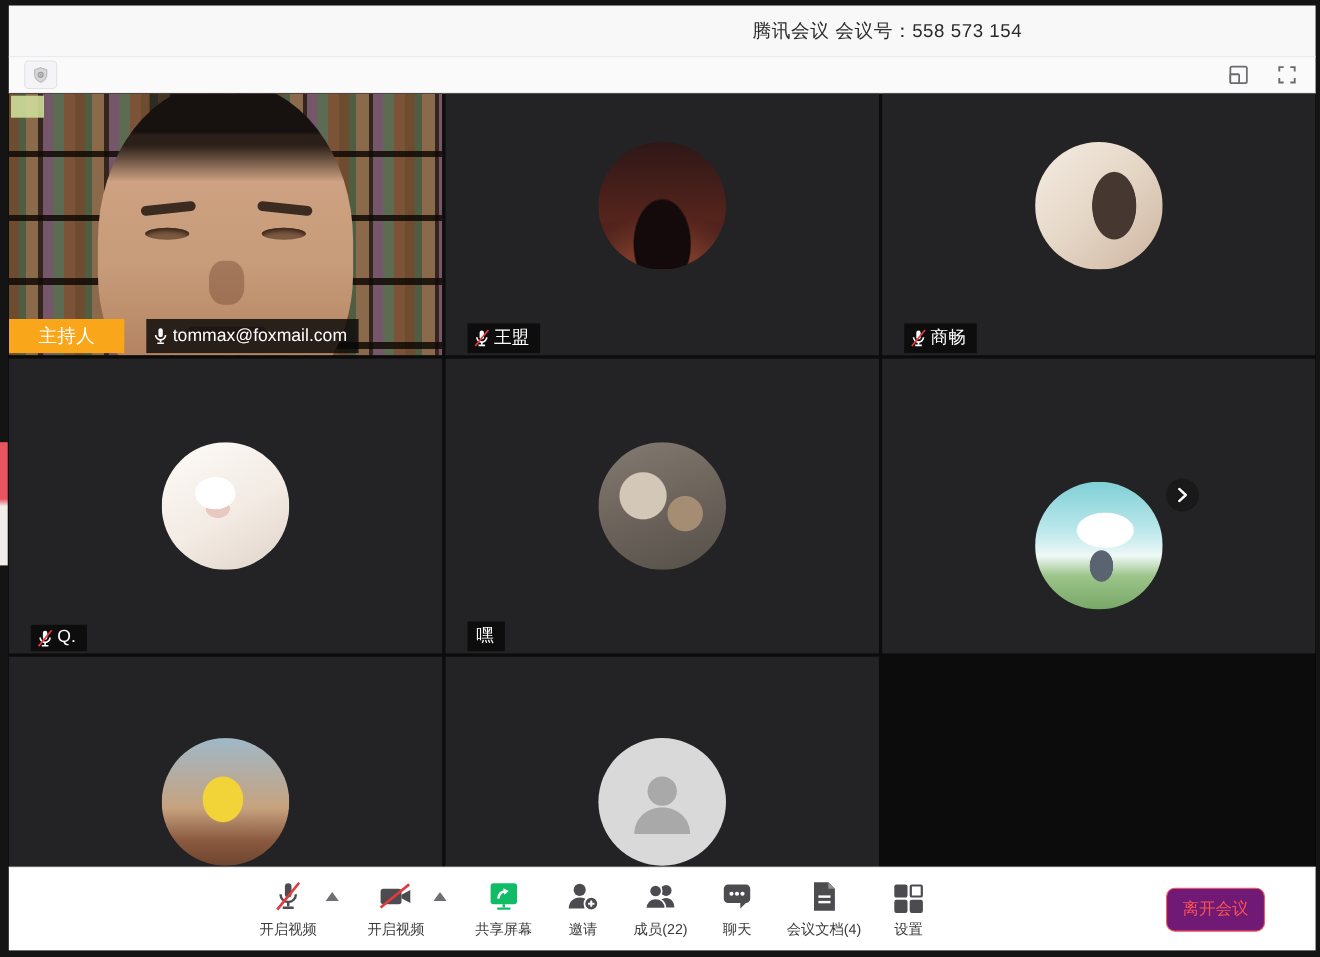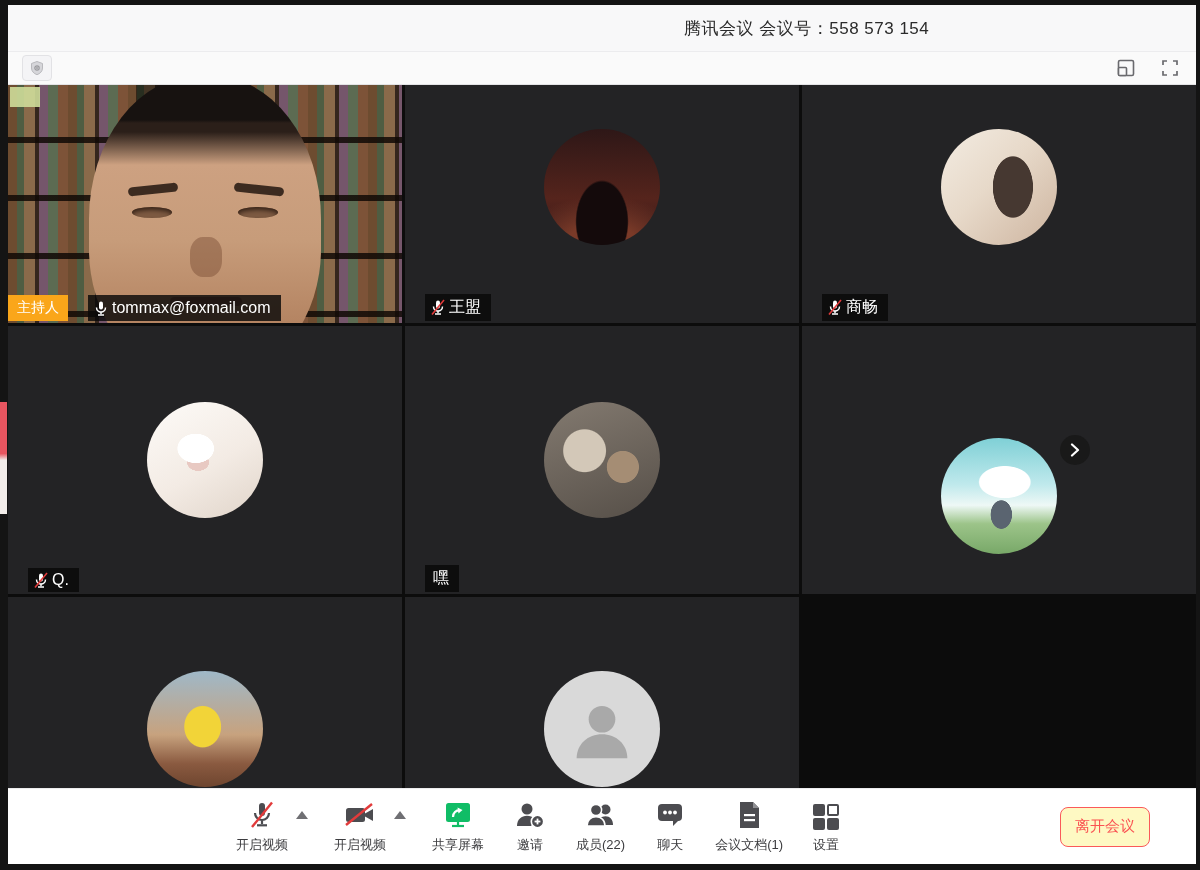--- a/index.html
+++ b/index.html
@@ -85,21 +85,21 @@
   .brow.l { left:120px; top:100px; transform:rotate(-6deg); }
   .brow.r { left:226px; top:100px; transform:rotate(6deg); }
   .eye { position:absolute; width:40px; height:11px; border-radius:50%; background:#7d5a42; box-shadow:inset 0 3px 4px #3a261a; }
   .eye.l { left:124px; top:122px; }
   .eye.r { left:230px; top:122px; }
   .nose { position:absolute; left:182px; top:152px; width:32px; height:40px; border-radius:40%; background:rgba(120,75,50,.45); }
   .mouth { position:absolute; left:162px; top:212px; width:72px; height:9px; border-radius:5px; background:#8a5546; }
 
   
   .labelbar { position:absolute; left:0; bottom:2px; display:flex; align-items:stretch; }
-  .badge { background:#faa61a; color:#fff; font-size:14px; padding:4px 9px; display:flex; align-items:center; }
+  .badge { background:#faa61a; color:#fff; font-size:17px; padding:4px 27px; display:flex; align-items:center; }
   .namechip { background:rgba(8,8,8,.82); color:#fff; font-size:16px;
     padding:3px 10px 3px 5px; display:flex; align-items:center; gap:3px; white-space:nowrap;margin-left:20px; }
   .namechip.noicon { padding-left:8px; }
 
   
   .chevron { position:absolute; right:106px; top:350px; width:30px; height:30px; border-radius:50%;
     background:rgba(24,24,24,.88); display:flex; align-items:center; justify-content:center; cursor:pointer; }
 
   
   .controls { height:76px; background:#fff; border-top:1px solid #ececee; flex:0 0 auto;
@@ -107,21 +107,21 @@
   .ctrl { display:flex; flex-direction:column; align-items:center; cursor:pointer; position:relative; }
   .ctrl .ic { height:30px; display:flex; align-items:flex-end; justify-content:center; }
   .ctrl .lbl { font-size:13px; color:#3c3c3f; margin-top:6px; white-space:nowrap; }
   .caret { position:absolute; right:-20px; top:11px; width:0; height:0;
     border-left:6px solid transparent; border-right:6px solid transparent; border-bottom:8px solid #6f6f73; cursor:pointer; }
   .ctrl.has-caret { margin-right:16px; }
   .settings-ic { width:26px; height:26px; display:grid; grid-template-columns:12px 12px; grid-template-rows:12px 12px; gap:2px; }
   .settings-ic span { background:#4c4c50; border-radius:2px; }
   .settings-ic span.hollow { background:#fff; border:2px solid #4c4c50; }
   .leave-btn { position:absolute; right:46px; top:50%; transform:translateY(-50%);
-    width:90px; height:40px; border:1px solid #fa5a5a; border-radius:8px; background:#fef9c3;
+    width:90px; height:40px; border:1px solid #fa5a5a; border-radius:8px; background:#701a75;
     color:#fa5252; font-size:15px; display:flex; align-items:center; justify-content:center; cursor:pointer; }
 </style>
 </head>
 <body>
 
 <div class="edge-sliver"></div>
 
 <div class="window">
 
   <div class="titlebar">
@@ -345,21 +345,21 @@
 
     <div class="ctrl">
       <div class="ic">
         <svg width="26" height="30" viewBox="0 0 26 30">
           <path d="M4 2 h13 l6 6 v20 h-19 z" fill="#4c4c50"></path>
           <path d="M17 2 l6 6 h-6 z" fill="#8f8f93"></path>
           <rect x="8" y="14" width="11" height="2.2" fill="#fff"></rect>
           <rect x="8" y="19" width="11" height="2.2" fill="#fff"></rect>
         </svg>
       </div>
-      <div class="lbl">会议文档(1)</div>
+      <div class="lbl">会议文档(4)</div>
     </div>
 
     <div class="ctrl">
       <div class="ic">
         <div class="settings-ic">
           <span></span>
             <span class="hollow"></span>
             <span></span>
             <span></span>
         </div>

